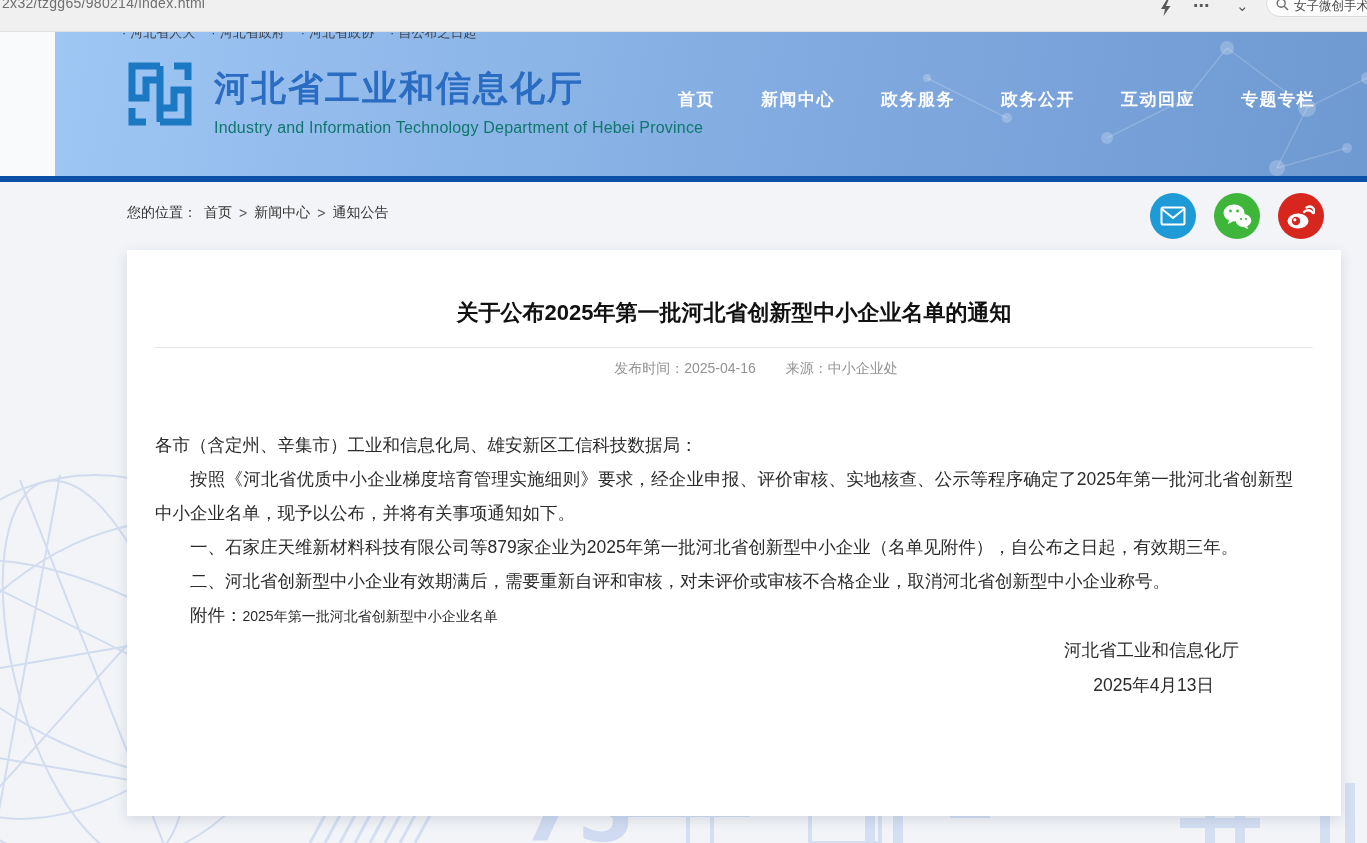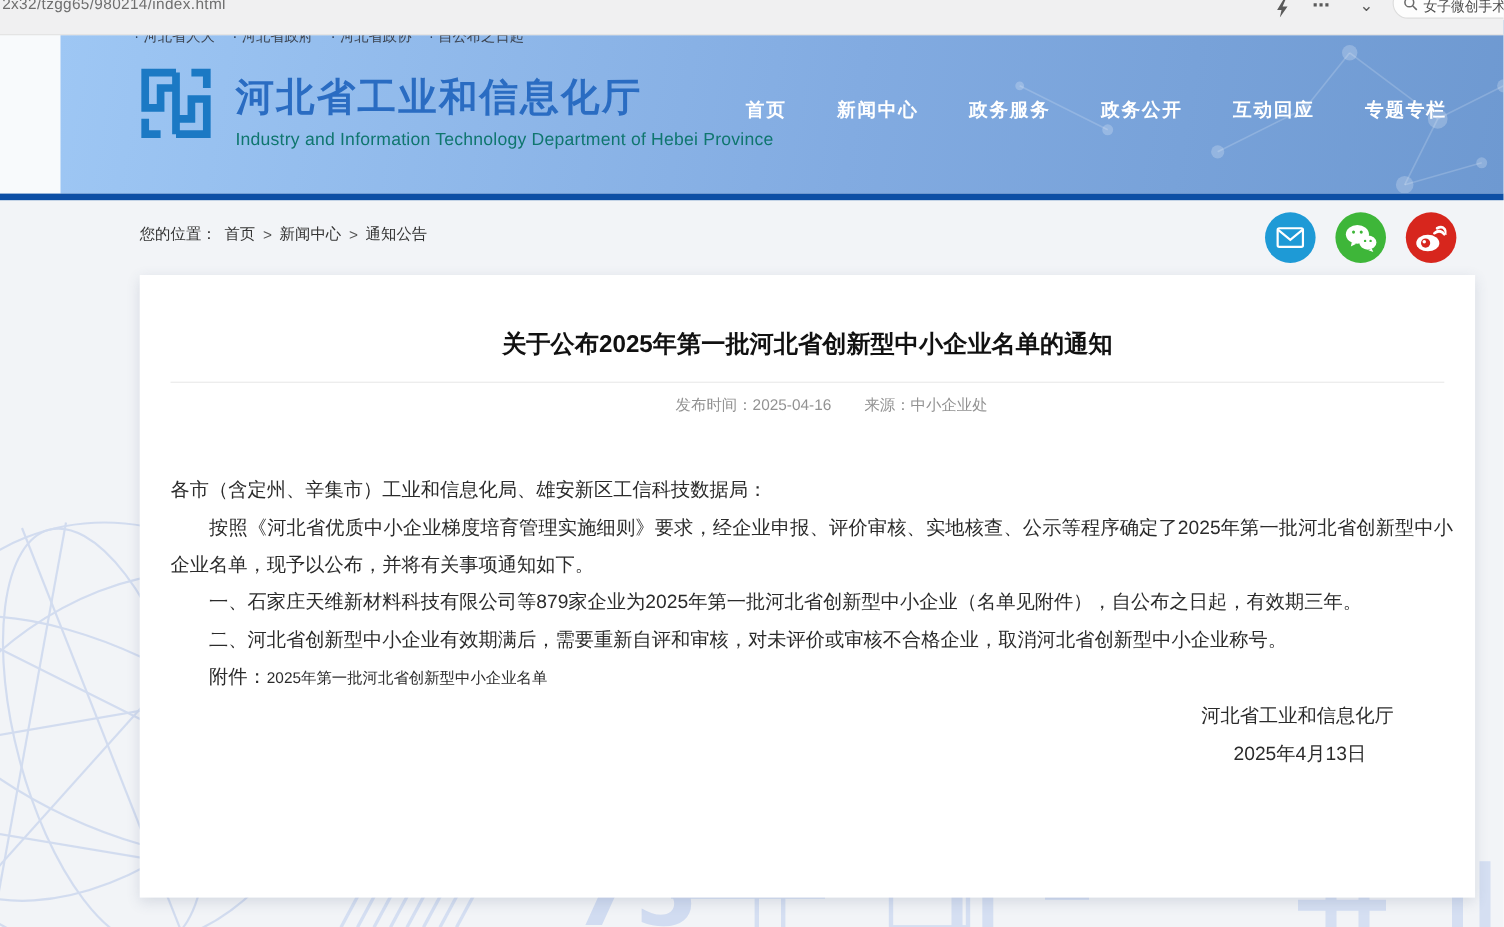--- a/index.html
+++ b/index.html
@@ -58,21 +58,21 @@
   .share-weibo { background:#d7261d; }
 
   
   .card { position:absolute; left:127px; top:250px; width:1214px; height:566px;
     background:#fff; box-shadow:0 4px 12px rgba(60,80,120,.16); z-index:1; }
   .article-title { text-align:center; padding-top:48px; font-size:22px; font-weight:bold; color:#111; }
   .divider { height:1px; background:#e9e9e9; margin:19px 28px 0; }
   .meta { text-align:center; margin-top:12px; font-size:14px; color:#929292;padding-left:44px; }
   .meta .src-label { margin-left:30px; }
 
-  .article-body { margin-top:50px; padding:0 20px 0 28px; font-size:17.5px; color:#2b2b2b;
+  .article-body { margin-top:50px; padding:0 48px 0 28px; font-size:17.5px; color:#2b2b2b;
     line-height:34px; text-align:justify; }
   .article-body p { margin:0; }
   .indent { text-indent:2em; }
   .attach-name { font-size:14px; color:#2b2b2b; text-decoration:none; cursor:pointer; }
 
   .signature-block { text-align:right; font-size:17.5px; color:#2b2b2b; line-height:35px; }
   .signature-name { padding-right:54px; }
   .signature-date { padding-right:79px; }
 
   

